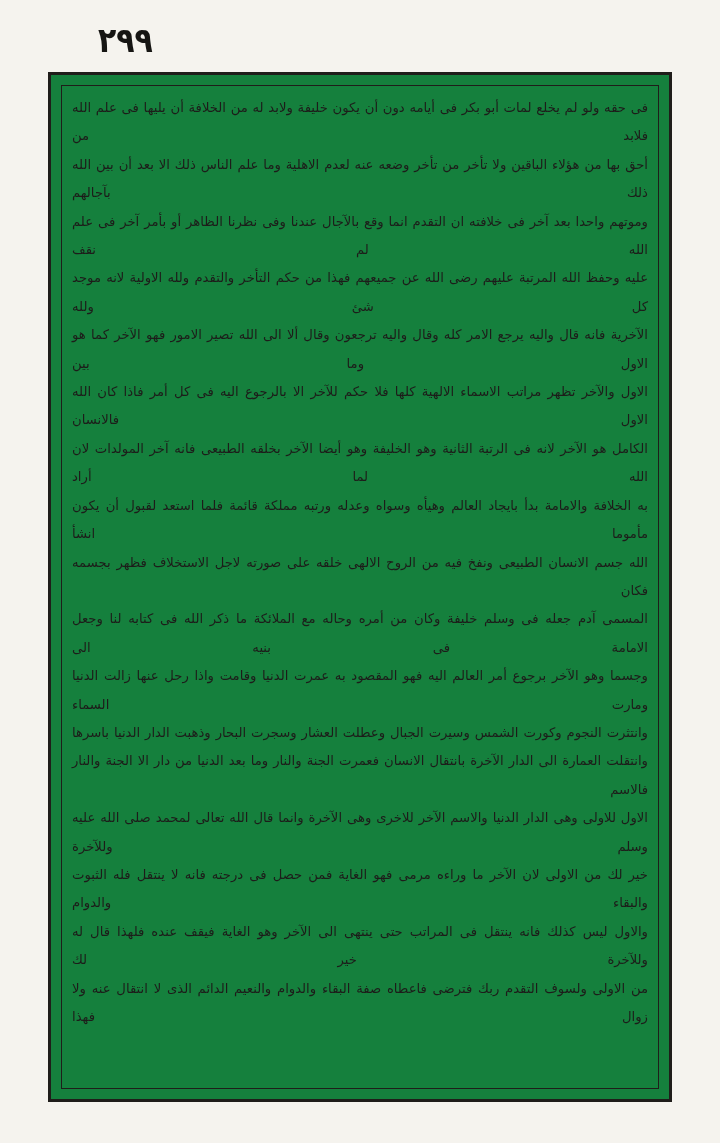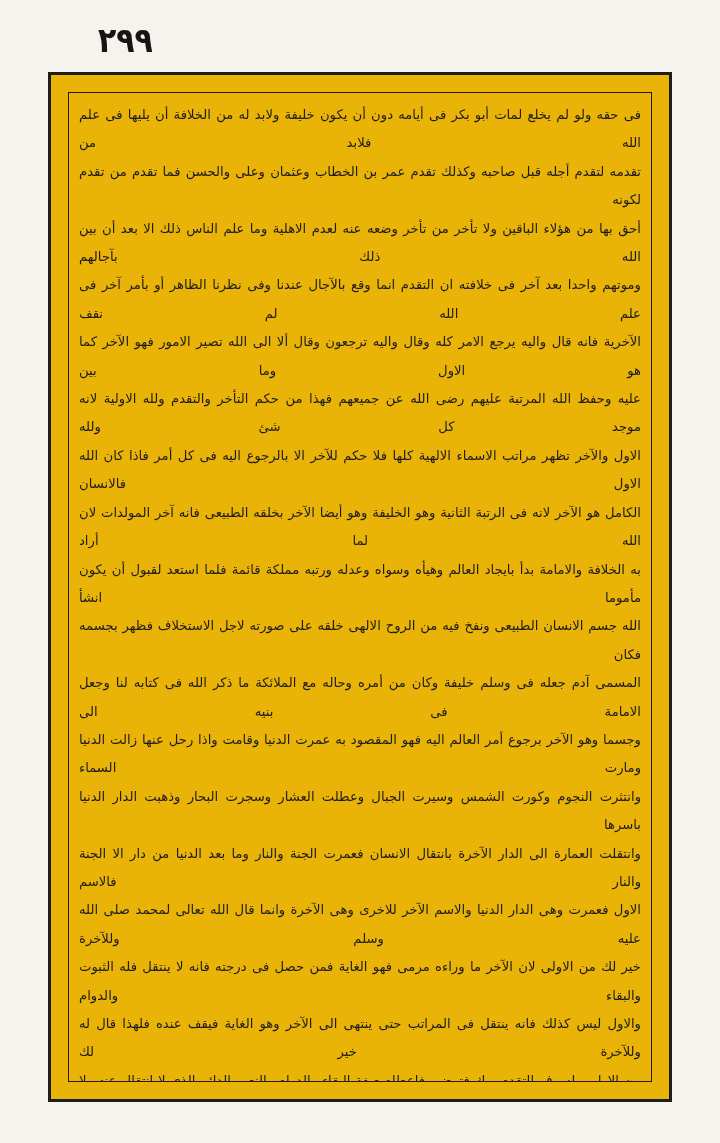--- a/index.html
+++ b/index.html
@@ -21,22 +21,22 @@
     letter-spacing:3px;
     color:#161513;
     transform:scaleY(1.15);
   }
   .frame {
     position:absolute;
     left:48px; top:72px;
     width:624px; height:1030px;
     border:3px solid #1f1d1a;
     box-sizing:border-box;
-    padding:17px;
-    background:#eab308;
+    padding:10px;
+    background:#15803d;
   }
   .frame-inner {
     border:1.5px solid #1f1d1a;
     height:100%;
     box-sizing:border-box;
     padding:8px 10px 4px 10px;
     overflow:hidden;
     direction:rtl;
   }
   .prose p {
@@ -53,34 +53,33 @@
 
 <div class="page">
 
   <div class="pagenum">٢٩٩</div>
 
   <div class="frame">
     <div class="frame-inner">
 
       <div class="prose">
         <p>فى حقه ولو لم يخلع لمات أبو بكر فى أيامه دون أن يكون خليفة ولابد له من الخلافة أن يليها فى علم الله فلابد من</p>
-        <p>تقدمه لتقدم أجله قبل صاحبه وكذلك تقدم عمر بن الخطاب وعثمان وعلى والحسن فما تقدم من تقدم لكونه</p>
         <p>أحق بها من هؤلاء الباقين ولا تأخر من تأخر وضعه عنه لعدم الاهلية وما علم الناس ذلك الا بعد أن بين الله ذلك بآجالهم</p>
         <p>وموتهم واحدا بعد آخر فى خلافته ان التقدم انما وقع بالآجال عندنا وفى نظرنا الظاهر أو بأمر آخر فى علم الله لم نقف</p>
+        <p>عليه وحفظ الله المرتبة عليهم رضى الله عن جميعهم فهذا من حكم التأخر والتقدم ولله الاولية لانه موجد كل شئ ولله</p>
         <p>الآخرية فانه قال واليه يرجع الامر كله وقال واليه ترجعون وقال ألا الى الله تصير الامور فهو الآخر كما هو الاول وما بين</p>
-        <p>عليه وحفظ الله المرتبة عليهم رضى الله عن جميعهم فهذا من حكم التأخر والتقدم ولله الاولية لانه موجد كل شئ ولله</p>
         <p>الاول والآخر تظهر مراتب الاسماء الالهية كلها فلا حكم للآخر الا بالرجوع اليه فى كل أمر فاذا كان الله الاول فالانسان</p>
         <p>الكامل هو الآخر لانه فى الرتبة الثانية وهو الخليفة وهو أيضا الآخر بخلقه الطبيعى فانه آخر المولدات لان الله لما أراد</p>
         <p>به الخلافة والامامة بدأ بايجاد العالم وهيأه وسواه وعدله ورتبه مملكة قائمة فلما استعد لقبول أن يكون مأموما انشأ</p>
         <p>الله جسم الانسان الطبيعى ونفخ فيه من الروح الالهى خلقه على صورته لاجل الاستخلاف فظهر بجسمه فكان</p>
         <p>المسمى آدم جعله فى وسلم خليفة وكان من أمره وحاله مع الملائكة ما ذكر الله فى كتابه لنا وجعل الامامة فى بنيه الى</p>
         <p>وجسما وهو الآخر برجوع أمر العالم اليه فهو المقصود به عمرت الدنيا وقامت واذا رحل عنها زالت الدنيا ومارت السماء</p>
         <p>وانتثرت النجوم وكورت الشمس وسيرت الجبال وعطلت العشار وسجرت البحار وذهبت الدار الدنيا باسرها</p>
         <p>وانتقلت العمارة الى الدار الآخرة بانتقال الانسان فعمرت الجنة والنار وما بعد الدنيا من دار الا الجنة والنار فالاسم</p>
-        <p>الاول فعمرت وهى الدار الدنيا والاسم الآخر للاخرى وهى الآخرة وانما قال الله تعالى لمحمد صلى الله عليه وسلم وللآخرة</p>
+        <p>الاول للاولى وهى الدار الدنيا والاسم الآخر للاخرى وهى الآخرة وانما قال الله تعالى لمحمد صلى الله عليه وسلم وللآخرة</p>
         <p>خير لك من الاولى لان الآخر ما وراءه مرمى فهو الغاية فمن حصل فى درجته فانه لا ينتقل فله الثبوت والبقاء والدوام</p>
         <p>والاول ليس كذلك فانه ينتقل فى المراتب حتى ينتهى الى الآخر وهو الغاية فيقف عنده فلهذا قال له وللآخرة خير لك</p>
         <p>من الاولى ولسوف التقدم ربك فترضى فاعطاه صفة البقاء والدوام والنعيم الدائم الذى لا انتقال عنه ولا زوال فهذا</p>
 
       </div>
 
     </div>
   </div>
 </div>
 

